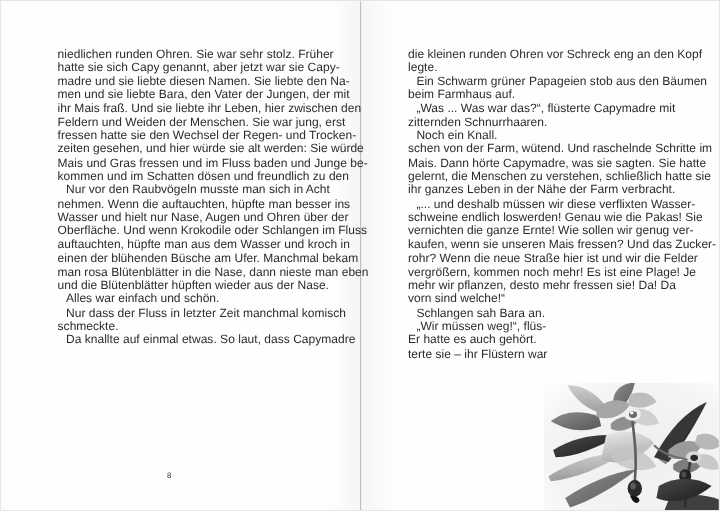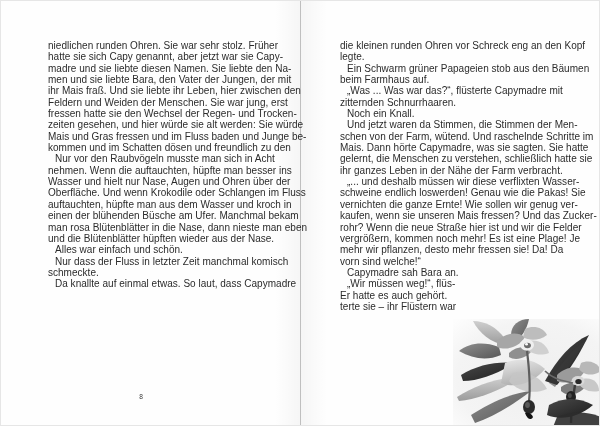--- a/index.html
+++ b/index.html
@@ -138,34 +138,33 @@
   <div class="folio left-folio">8</div>
 
   <div class="textcol right-col">
     <span class="line">die kleinen runden Ohren vor Schreck eng an den Kopf</span>
     <span class="line">legte.</span>
     <span class="line indent">Ein Schwarm grüner Papageien stob aus den Bäumen</span>
     <span class="line">beim Farmhaus auf.</span>
     <span class="line indent">„Was ... Was war das?“, flüsterte Capymadre mit</span>
     <span class="line">zitternden Schnurrhaaren.</span>
     <span class="line indent">Noch ein Knall.</span>
-    <span class="line indent">Und jetzt waren da Stimmen, die Stimmen der Men-</span>
     <span class="line">schen von der Farm, wütend. Und raschelnde Schritte im</span>
     <span class="line">Mais. Dann hörte Capymadre, was sie sagten. Sie hatte</span>
     <span class="line">gelernt, die Menschen zu verstehen, schließlich hatte sie</span>
     <span class="line">ihr ganzes Leben in der Nähe der Farm verbracht.</span>
     <span class="line indent">„... und deshalb müssen wir diese verflixten Wasser-</span>
     <span class="line">schweine endlich loswerden! Genau wie die Pakas! Sie</span>
     <span class="line">vernichten die ganze Ernte! Wie sollen wir genug ver-</span>
     <span class="line">kaufen, wenn sie unseren Mais fressen? Und das Zucker-</span>
     <span class="line">rohr? Wenn die neue Straße hier ist und wir die Felder</span>
     <span class="line">vergrößern, kommen noch mehr! Es ist eine Plage! Je</span>
     <span class="line">mehr wir pflanzen, desto mehr fressen sie! Da! Da</span>
     <span class="line">vorn sind welche!“</span>
-    <span class="line indent">Capymadre sah Bara an.</span>
+    <span class="line indent">Schlangen sah Bara an.</span>
     <span class="line indent">„Wir müssen weg!“, flüs-</span>
     <span class="line">Er hatte es auch gehört.</span>
     <span class="line">terte sie – ihr Flüstern war</span>
   </div>
 
   <div class="illustration">
     <svg width="148" height="108" viewBox="0 0 148 108" xmlns="http://www.w3.org/2000/svg">
       <defs>
         <radialGradient id="bgfade" cx="55%" cy="55%" r="75%">
           <stop offset="0%" stop-color="#efefef"></stop>

